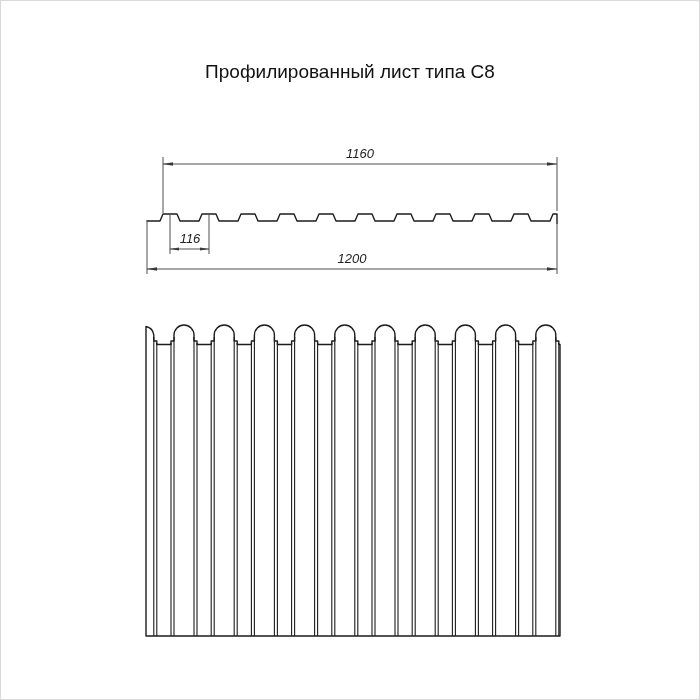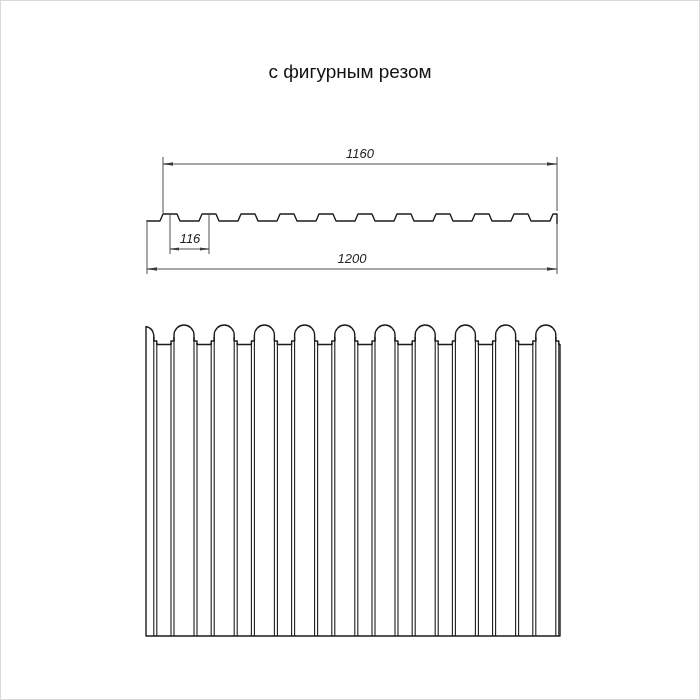--- a/index.html
+++ b/index.html
@@ -31,21 +31,21 @@
     font-size:13px;
     fill:#222;
   }
 </style>
 </head>
 <body>
 
 <div id="canvas">
 
   <div class="title-block">
-    <div class="title-line2">с фигурным резом</div>
+    <div class="title-line1">Профилированный лист типа С8</div>
   </div>
 
   <svg width="698" height="698" viewBox="0 0 698 698">
 
     <g>
 
       <g>
 
       <path d="M146 220 L159 220 L162 213 L176 213 L179 220 L198 220 L201 213 L215 213 L218 220 L237 220 L240 213 L254 213 L257 220 L276 220 L279 213 L293 213 L296 220 L315 220 L318 213 L332 213 L335 220 L354 220 L357 213 L371 213 L374 220 L393 220 L396 213 L410 213 L413 220 L432 220 L435 213 L449 213 L452 220 L471 220 L474 213 L488 213 L491 220 L510 220 L513 213 L527 213 L530 220 L549 220 L552 213 L556 213 L556 222" class="outline"></path>
         </g>

